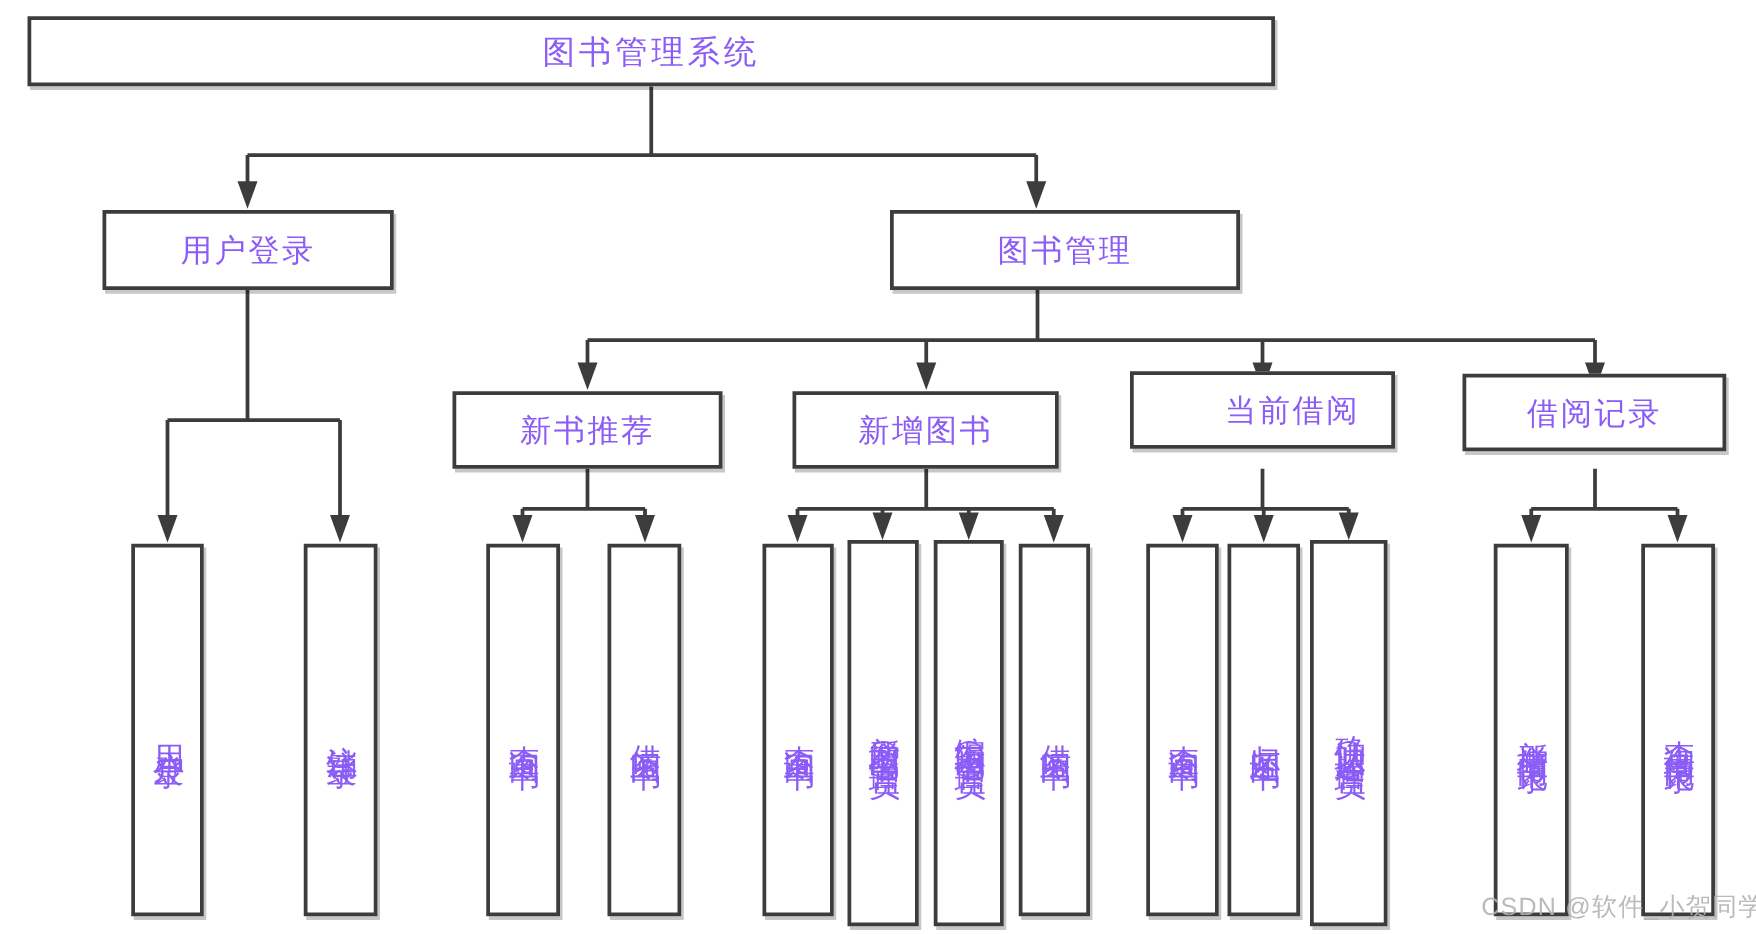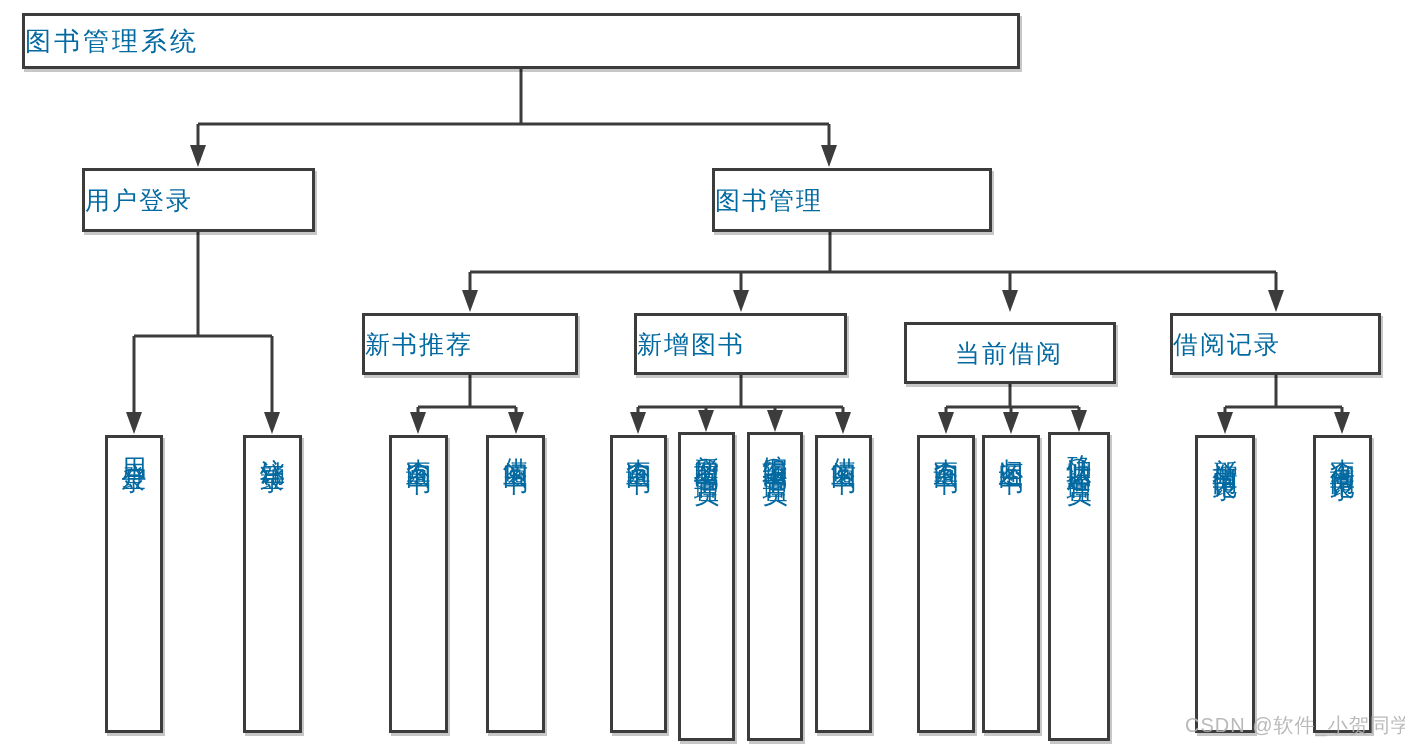--- a/index.html
+++ b/index.html
@@ -22,22 +22,22 @@
     height: 747px;
   }
   .box {
     position: absolute;
     box-sizing: border-box;
     border: 3px solid #3c3c3c;
     background: #ffffff;
     box-shadow: 2px 3px 0 rgba(0,0,0,0.22);
     display: flex;
     align-items: center;
-    justify-content: flex-start;
-    color: #0369a1;
+    justify-content: center;
+    color: #8b5cf6;
   }
   .h-label {
     font-size: 25px;
     letter-spacing: 2px;
     white-space: nowrap;
   }
   .title-label {
     font-size: 26px;
     letter-spacing: 3px;
   }
@@ -128,24 +128,24 @@
   <div class="box" style="left:712px; top:168px; width:280px; height:64px;">
     <span class="h-label">图书管理</span>
   </div>
 
   <div class="box" style="left:362px; top:313px; width:216px; height:62px;">
     <span class="h-label">新书推荐</span>
   </div>
   <div class="box" style="left:634px; top:313px; width:213px; height:62px;">
     <span class="h-label">新增图书</span>
   </div>
-  <div class="box" style="left:904px; top:322px; width:212px; height:62px;padding-left:48px;">
+  <div class="box" style="left:904px; top:297px; width:212px; height:62px;padding-left:48px;">
     <span class="h-label">当前借阅</span>
   </div>
-  <div class="box" style="left:1170px; top:313px; width:211px; height:62px;">
+  <div class="box" style="left:1170px; top:299px; width:211px; height:62px;">
     <span class="h-label">借阅记录</span>
   </div>
 
   <div class="box v-box" style="left:105px; top:435px; width:58px; height:298px;">
     <span>用户登录</span>
   </div>
   <div class="box v-box" style="left:243px; top:435px; width:59px; height:298px;">
     <span>注销登录</span>
   </div>
 

